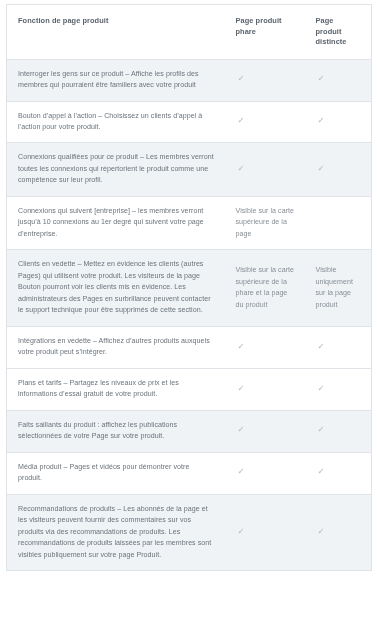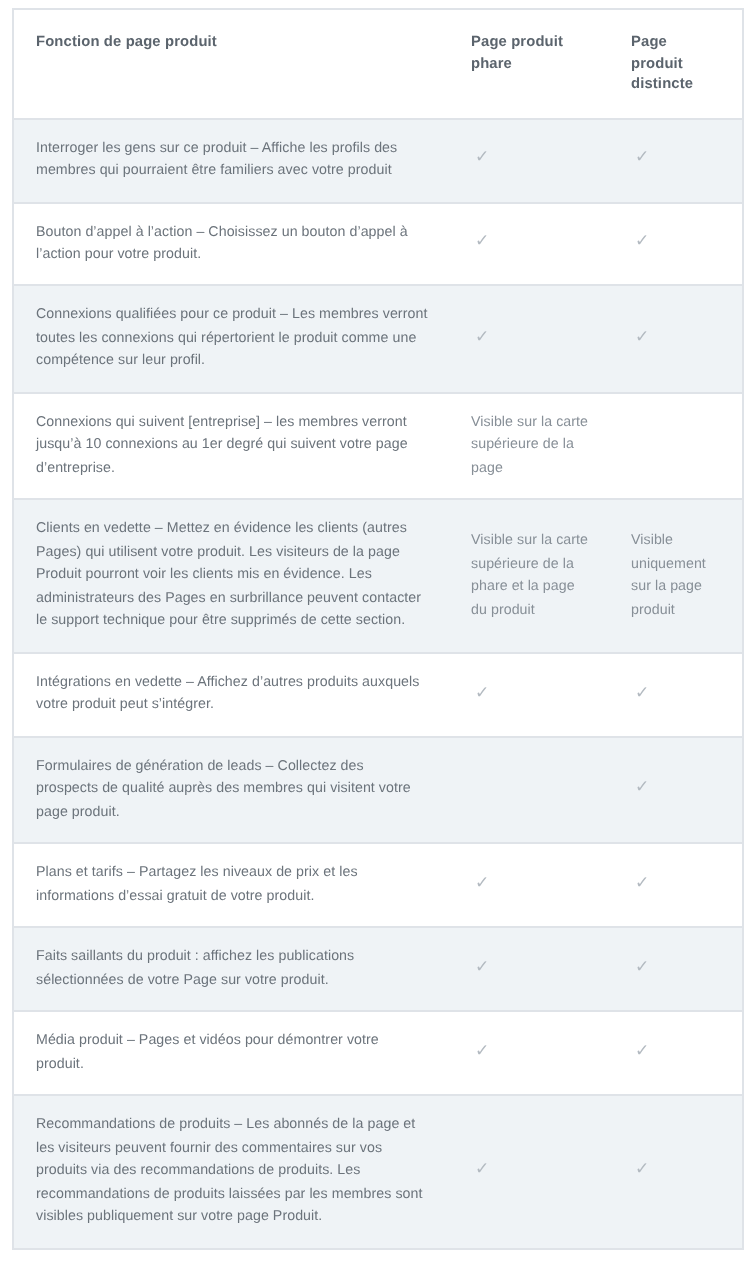--- a/index.html
+++ b/index.html
@@ -121,21 +121,21 @@
     <tbody id="table-body">
         <tr class="alt">
           <td>
             <span class="feature-text">Interroger les gens sur ce produit – Affiche les profils des membres qui pourraient être familiers avec votre produit</span>
           </td>
           <td class="col-mark"><span class="mark">✓</span></td>
           <td class="col-mark"><span class="mark">✓</span></td>
         </tr>
         <tr class="plain">
           <td>
-            <span class="feature-text">Bouton d’appel à l’action – Choisissez un bouton d’appel à l’action pour votre produit.</span>
+            <span class="feature-text">Bouton d’appel à l’action – Choisissez un clients d’appel à l’action pour votre produit.</span>
           </td>
           <td class="col-mark"><span class="mark">✓</span></td>
           <td class="col-mark"><span class="mark">✓</span></td>
         </tr>
         <tr class="alt">
           <td>
             <span class="feature-text">Connexions qualifiées pour ce produit – Les membres verront toutes les connexions qui répertorient le produit comme une compétence sur leur profil.</span>
           </td>
           <td class="col-mark"><span class="mark">✓</span></td>
           <td class="col-mark"><span class="mark">✓</span></td>
@@ -144,41 +144,34 @@
           <td>
             <span class="feature-text">Connexions qui suivent [entreprise] – les membres verront jusqu’à 10 connexions au 1er degré qui suivent votre page d’entreprise.</span>
           </td>
           <td class="col-mark">
             <span class="cellnote">Visible sur la carte supérieure de la page</span>
           </td>
           <td class="col-mark is-empty"></td>
         </tr>
         <tr class="alt">
           <td>
-            <span class="feature-text">Clients en vedette – Mettez en évidence les clients (autres Pages) qui utilisent votre produit. Les visiteurs de la page Produit pourront voir les clients mis en évidence. Les administrateurs des Pages en surbrillance peuvent contacter le support technique pour être supprimés de cette section.</span>
+            <span class="feature-text">Clients en vedette – Mettez en évidence les clients (autres Pages) qui utilisent votre produit. Les visiteurs de la page Bouton pourront voir les clients mis en évidence. Les administrateurs des Pages en surbrillance peuvent contacter le support technique pour être supprimés de cette section.</span>
           </td>
           <td class="col-mark">
             <span class="cellnote">Visible sur la carte supérieure de la phare et la page du produit</span>
           </td>
           <td class="col-mark">
             <span class="cellnote">Visible uniquement sur la page produit</span>
           </td>
         </tr>
         <tr class="plain">
           <td>
             <span class="feature-text">Intégrations en vedette – Affichez d’autres produits auxquels votre produit peut s’intégrer.</span>
           </td>
           <td class="col-mark"><span class="mark">✓</span></td>
-          <td class="col-mark"><span class="mark">✓</span></td>
-        </tr>
-        <tr class="alt">
-          <td>
-            <span class="feature-text">Formulaires de génération de leads – Collectez des prospects de qualité auprès des membres qui visitent votre page produit.</span>
-          </td>
-          <td class="col-mark is-empty"></td>
           <td class="col-mark"><span class="mark">✓</span></td>
         </tr>
         <tr class="plain">
           <td>
             <span class="feature-text">Plans et tarifs – Partagez les niveaux de prix et les informations d’essai gratuit de votre produit.</span>
           </td>
           <td class="col-mark"><span class="mark">✓</span></td>
           <td class="col-mark"><span class="mark">✓</span></td>
         </tr>
         <tr class="alt">

